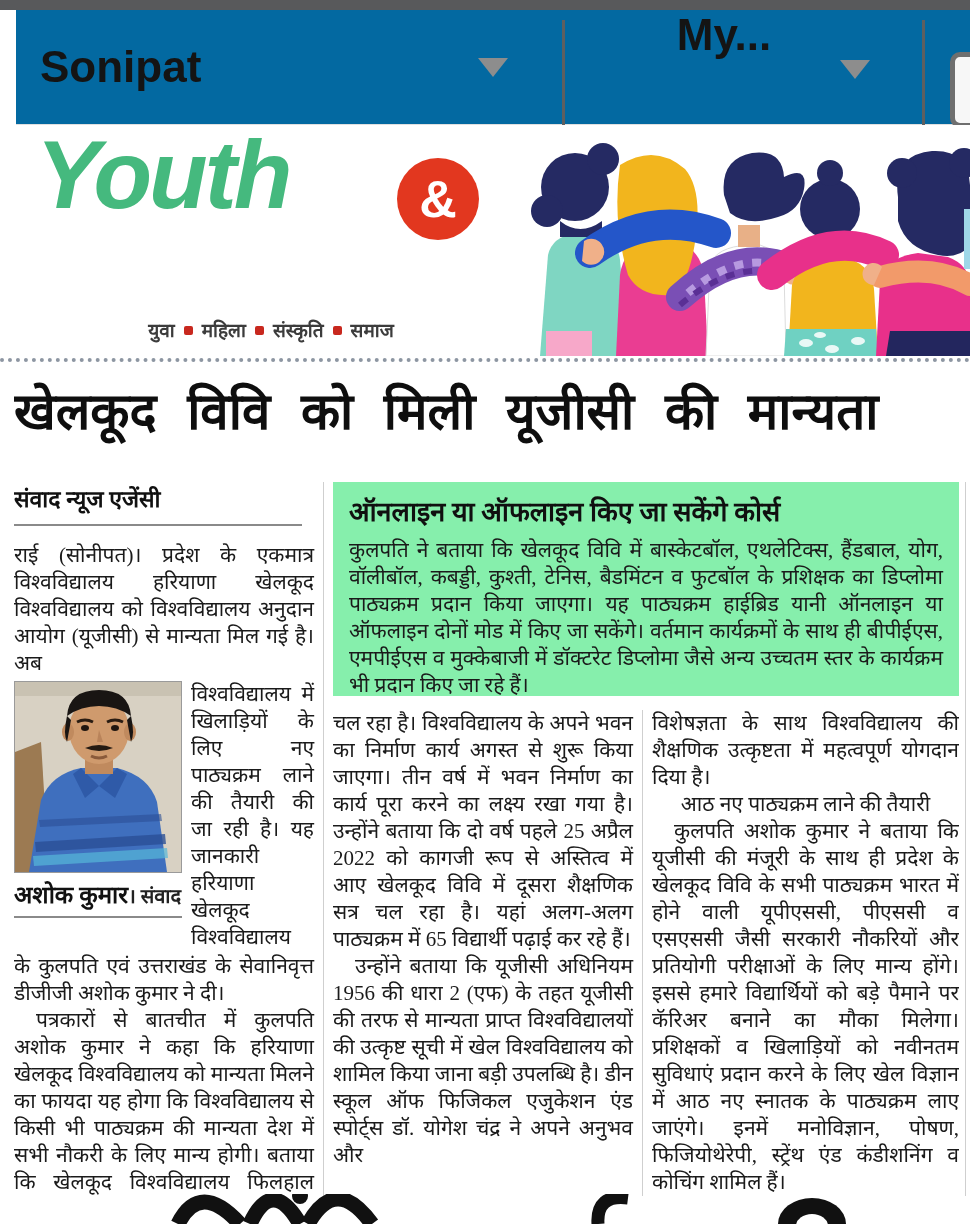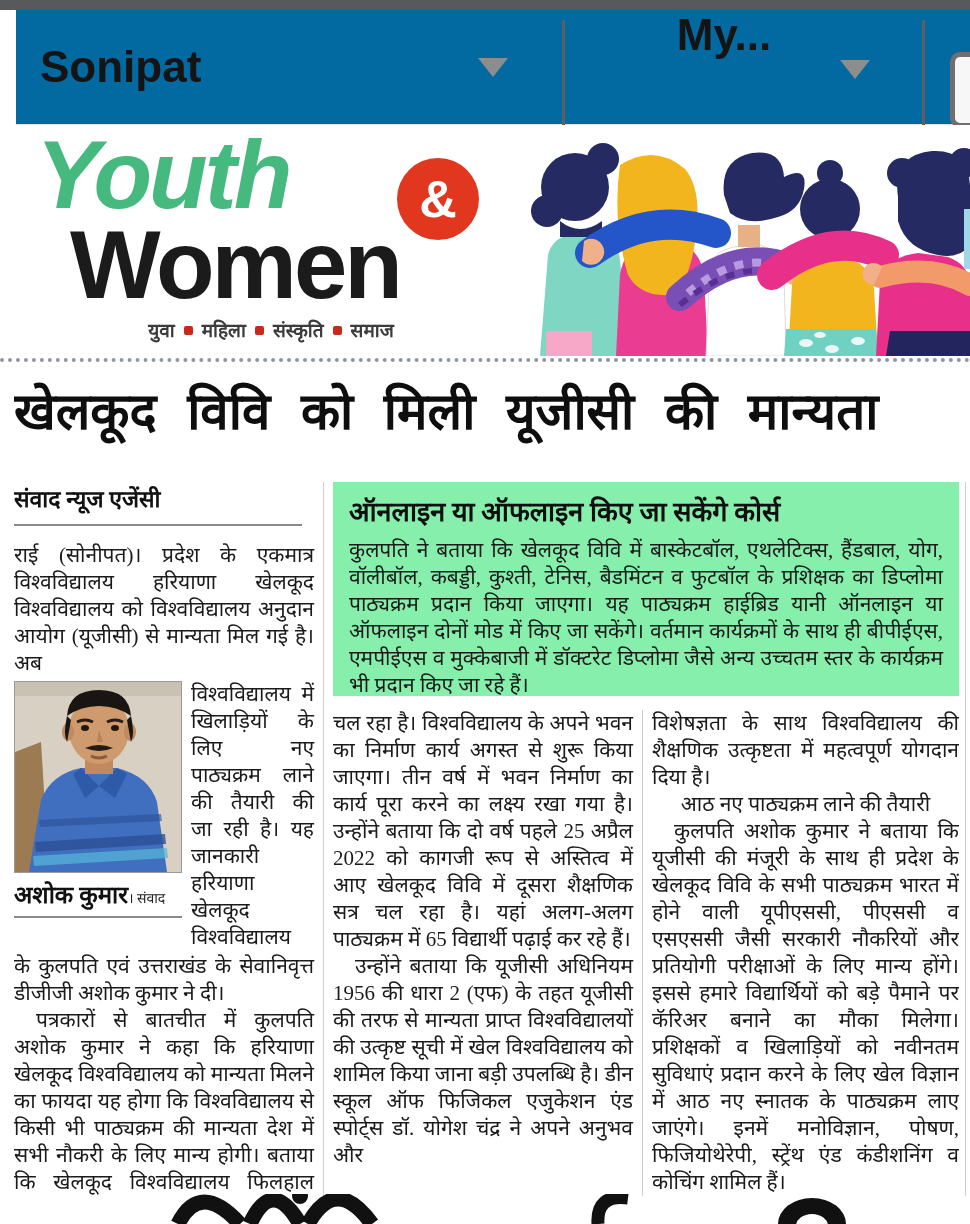--- a/index.html
+++ b/index.html
@@ -42,21 +42,21 @@
   .body{font-size:21px;line-height:27px;text-align:justify;margin:0;}
   .ind{text-indent:22px;}
   .col-left{width:300px;flex:0 0 300px;padding-right:9px;overflow:hidden;}
   .byline{font-size:23px;font-weight:bold;color:#111;}
   .byline-rule{border-top:2px solid #8a8a8a;width:96%;margin:10px 0 16px 0;}
   .photo-row{display:flex;gap:9px;margin:4px 0 2px 0;}
   .photo{margin:0;flex:0 0 168px;width:168px;}
   .photo svg{display:block;border:1px solid #9a9a9a;}
   .photo figcaption{margin-top:4px;white-space:nowrap;}
   .cap-name{font-size:24px;font-weight:bold;color:#111;}
-  .cap-credit{font-size:14px;font-weight:normal;color:#222;}
+  .cap-credit{font-size:20px;font-weight:bold;color:#222;}
   .cap-rule{border-top:2px solid #8a8a8a;margin-top:6px;width:100%;}
   .wrap-text{flex:1;}
   .main-right{flex:0 0 626px;width:626px;border-left:1px solid #cfcfcf;padding-left:9px;overflow:hidden;}
   .greenbox{background:#86efac;padding:10px 16px 12px 16px;height:192px;overflow:hidden;}
   .gb-title{font-size:27px;font-weight:bold;color:#101010;margin-bottom:8px;}
   .gb-body{font-size:21px;line-height:27px;text-align:justify;margin:0;}
   .two-cols{display:flex;margin-top:14px;height:486px;}
   .col-mid{width:300px;flex:0 0 300px;padding-right:9px;overflow:hidden;}
   .col-right{flex:1;border-left:1px solid #cfcfcf;padding-left:9px;overflow:hidden;}
   .subhead{text-align:center;font-size:21px;line-height:27px;}
@@ -83,21 +83,20 @@
     </div>
     <div class="vdiv" style="left:906px;"></div>
     <div class="pagebox"></div>
   </div>
 
   <div class="masthead">
     <div class="mh-youth">Youth</div>
     <div class="amp-circle">
       <span>&amp;</span>
     </div>
-    <div class="mh-women">Women</div>
     <div class="tagline">
       <span>युवा</span>
         <span class="dot"></span>
         <span>महिला</span>
         <span class="dot"></span>
         <span>संस्कृति</span>
         <span class="dot"></span>
         <span>समाज</span>
     </div>
 

